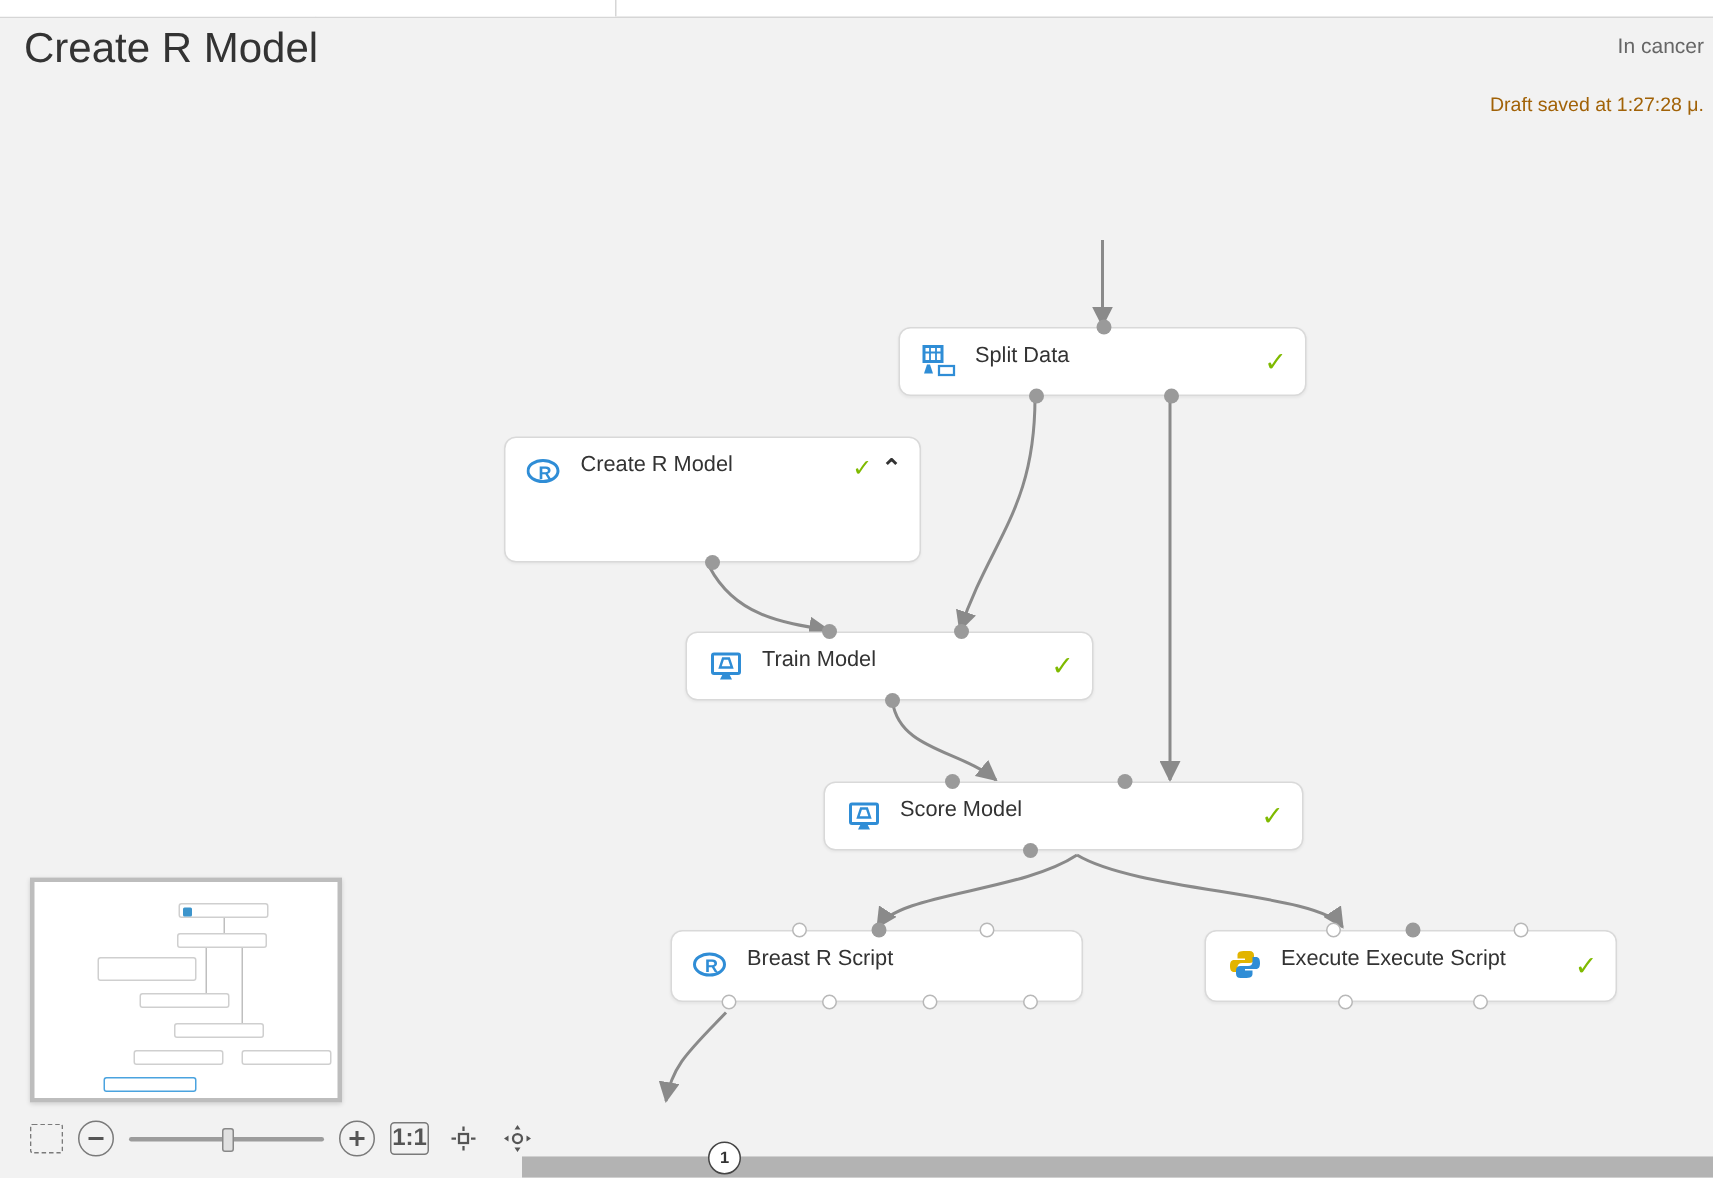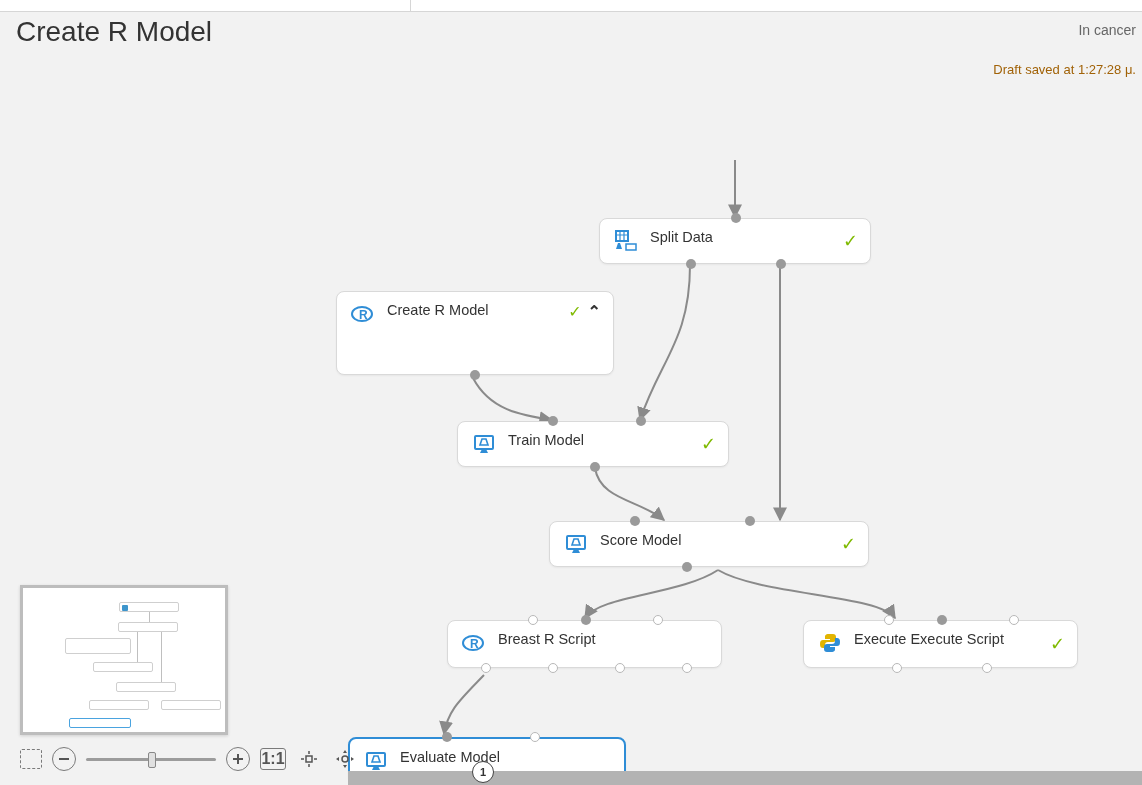--- a/index.html
+++ b/index.html
@@ -172,34 +172,20 @@
         <span class="node-title">Execute Execute Script</span>
       </div>
   <span class="node-status">✓</span>
   <div class="port open" style="left:80px; top:-6px;"></div>
   <div class="port" style="left:133px; top:-6px;"></div>
   <div class="port open" style="left:205px; top:-6px;"></div>
   <div class="port open" style="left:88px;  bottom:-6px;"></div>
   <div class="port open" style="left:178px; bottom:-6px;"></div>
 </div>
 
-<div class="node selected" style="left:348px; top:737px; width:278px; height:46px;">
-  <span class="node-icon">
-    <svg viewBox="0 0 24 24">
-          <rect x="3" y="4" width="18" height="13" rx="1" fill="none" stroke="#2f8dd6" stroke-width="2"></rect>
-          <path d="M10 17l-2 4h8l-2-4z" fill="#2f8dd6"></path>
-          <path d="M10 7h4l2 6h-8z" fill="none" stroke="#2f8dd6" stroke-width="1.6"></path>
-        </svg>
-  </span>
-  <div class="node-body">
-        <span class="node-title">Evaluate Model</span>
-      </div>
-  <div class="port" style="left:92px;  top:-7px;"></div>
-  <div class="port open" style="left:180px; top:-7px;"></div>
-</div>
 
 </div>
 
 <div class="minimap">
   <div class="mm-node" style="left:96px; top:14px; width:60px; height:10px;">
       <span class="mm-dot" style="left:2px;top:2px;background:#3d95cc;"></span>
     </div>
   <div class="mm-node" style="left:95px; top:34px; width:60px; height:10px;"></div>
   <div class="mm-node" style="left:42px; top:50px; width:66px; height:16px;"></div>
   <div class="mm-node" style="left:70px; top:74px; width:60px; height:10px;"></div>

